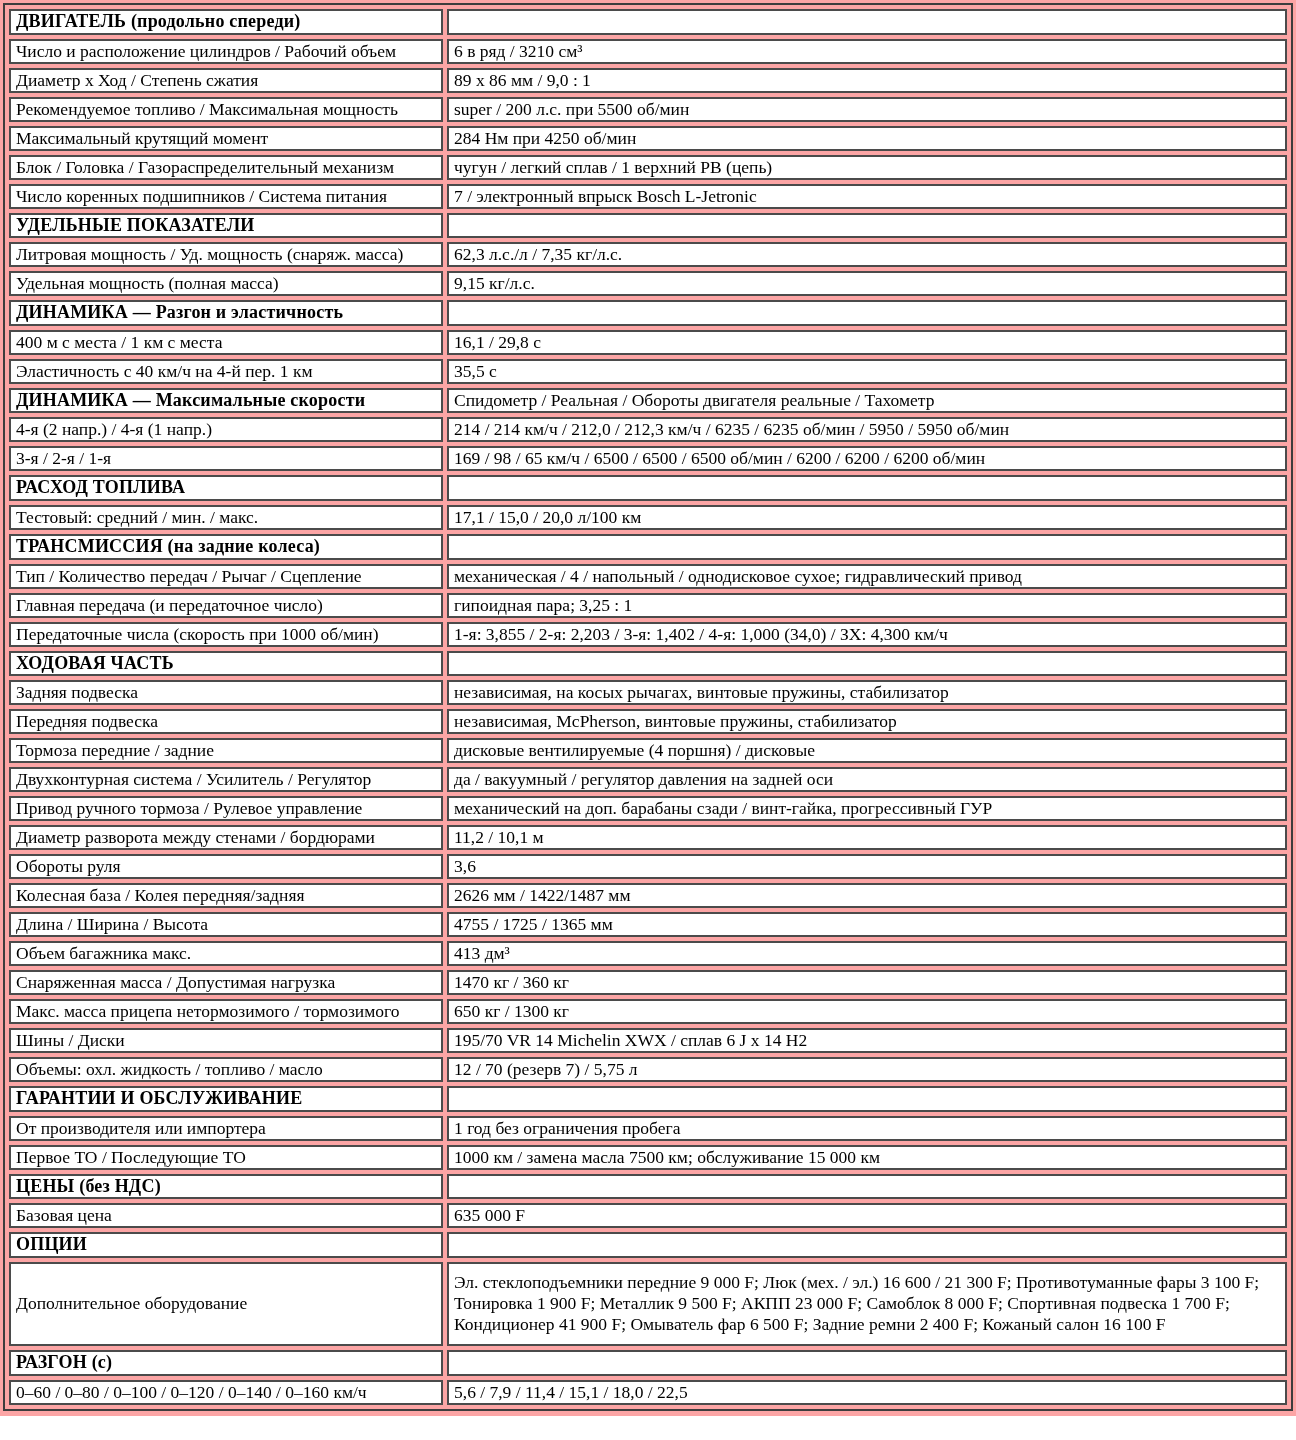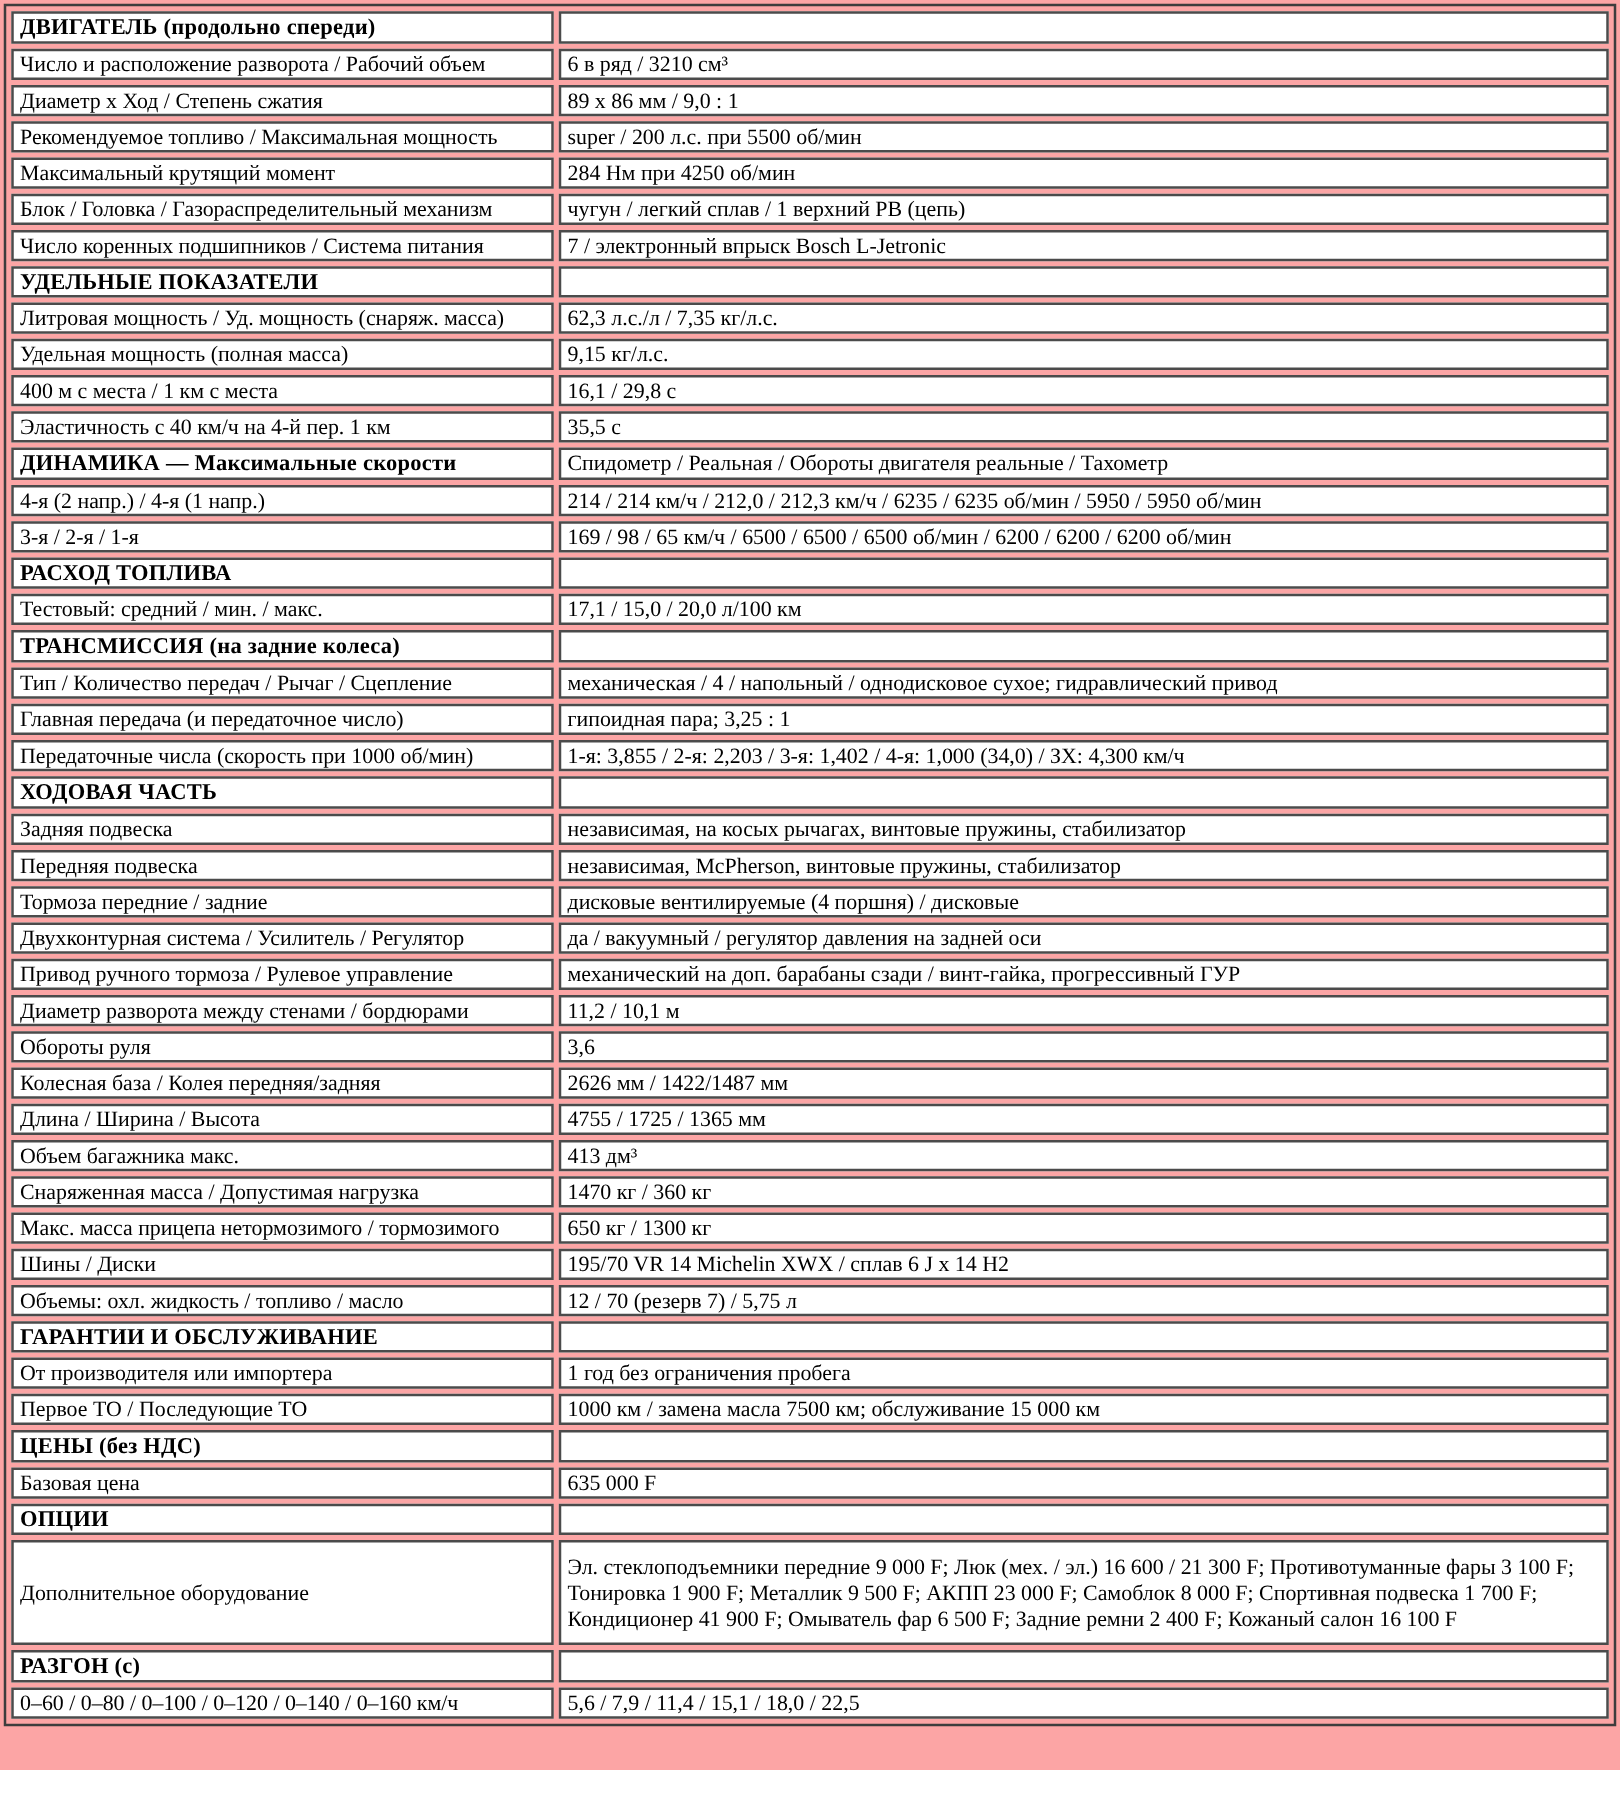--- a/index.html
+++ b/index.html
@@ -47,21 +47,21 @@
 <body>
 
 <div class="page">
   <table class="spec">
     <tbody id="rows">
         <tr class="section">
     <td class="label">ДВИГАТЕЛЬ (продольно спереди)</td>
     <td class="value"></td>
   </tr>
         <tr>
-    <td class="label">Число и расположение разворота / Рабочий объем</td>
+    <td class="label">Число и расположение цилиндров / Рабочий объем</td>
     <td class="value">6 в ряд / 3210 см³</td>
   </tr>
         <tr>
     <td class="label">Диаметр x Ход / Степень сжатия</td>
     <td class="value">89 x 86 мм / 9,0 : 1</td>
   </tr>
         <tr>
     <td class="label">Рекомендуемое топливо / Максимальная мощность</td>
     <td class="value">super / 200 л.с. при 5500 об/мин</td>
   </tr>
@@ -81,20 +81,24 @@
     <td class="label">УДЕЛЬНЫЕ ПОКАЗАТЕЛИ</td>
     <td class="value"></td>
   </tr>
         <tr>
     <td class="label">Литровая мощность / Уд. мощность (снаряж. масса)</td>
     <td class="value">62,3 л.с./л / 7,35 кг/л.с.</td>
   </tr>
         <tr>
     <td class="label">Удельная мощность (полная масса)</td>
     <td class="value">9,15 кг/л.с.</td>
+  </tr>
+        <tr class="section">
+    <td class="label">ДИНАМИКА — Разгон и эластичность</td>
+    <td class="value"></td>
   </tr>
         <tr>
     <td class="label">400 м с места / 1 км с места</td>
     <td class="value">16,1 / 29,8 с</td>
   </tr>
         <tr>
     <td class="label">Эластичность с 40 км/ч на 4-й пер. 1 км</td>
     <td class="value">35,5 с</td>
   </tr>
         <tr class="section">

